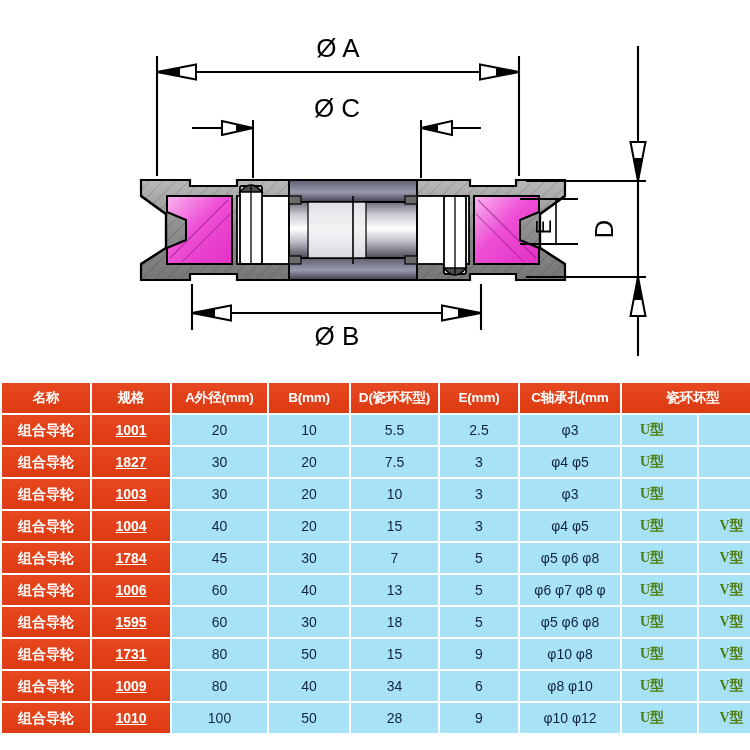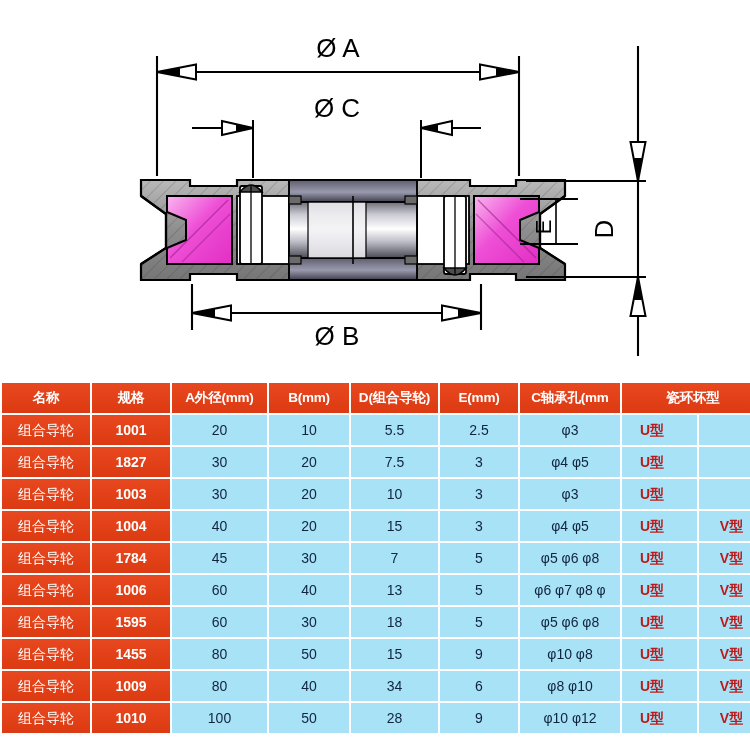--- a/index.html
+++ b/index.html
@@ -51,36 +51,37 @@
     color: #ffffff;
     font-weight: 700;
     font-size: 13.5px;
     letter-spacing: -0.2px;
     margin-left: 41px;
   }
   td.c-name, td.c-spec {
     background: #e2411a;
     background-image: linear-gradient(#e8481f, #dc3a12);
     color: #ffffff;
-    font-weight: 400;
+    font-weight: 700;
     font-size: 14px;
   }
-  td.c-spec { font-weight: 700; }
+  td.c-spec { font-weight: 700; text-decoration: underline; }
   td.c-val {
     background: #a8e2f7;
     color: #10243c;
     font-weight: 400;
     font-size: 14.5px;
   }
   td.c-ring {
     background: #a8e2f7;
-    color: #b91c1c;
+    color: #4d7c0f;
     font-weight: 700;
     font-size: 14px;
     text-align: center;
+    font-family: Liberation Serif, serif;
   }
   td.c-ring.left-al { text-align: left; padding-left: 18px; }
 
   
   col.w-name  { width: 88px; }
   col.w-spec  { width: 78px; }
   col.w-a     { width: 95px; }
   col.w-b     { width: 80px; }
   col.w-d     { width: 87px; }
   col.w-e     { width: 78px; }
@@ -251,21 +252,21 @@
           <col class="w-c">
           <col class="w-u">
           <col class="w-v">
       </colgroup>
       <thead>
         <tr>
           <th>名称</th>
           <th>规格</th>
           <th>A外径(mm)</th>
           <th>B(mm)</th>
-          <th>D(组合导轮)</th>
+          <th>D(瓷环坏型)</th>
           <th>E(mm)</th>
           <th>C轴承孔(mm</th>
           <th colspan="2">瓷环坏型</th>
         </tr>
       </thead>
       <tbody id="spec-body">
           <tr>
             <td class="c-name">组合导轮</td>
             <td class="c-spec">1001</td>
             <td class="c-val">20</td>
@@ -337,21 +338,21 @@
             <td class="c-val">60</td>
             <td class="c-val">30</td>
             <td class="c-val">18</td>
             <td class="c-val">5</td>
             <td class="c-val">φ5 φ6 φ8</td>
             <td class="c-ring left-al">U型</td>
             <td class="c-ring">V型</td>
           </tr>
           <tr>
             <td class="c-name">组合导轮</td>
-            <td class="c-spec">1455</td>
+            <td class="c-spec">1731</td>
             <td class="c-val">80</td>
             <td class="c-val">50</td>
             <td class="c-val">15</td>
             <td class="c-val">9</td>
             <td class="c-val">φ10  φ8</td>
             <td class="c-ring left-al">U型</td>
             <td class="c-ring">V型</td>
           </tr>
           <tr>
             <td class="c-name">组合导轮</td>

